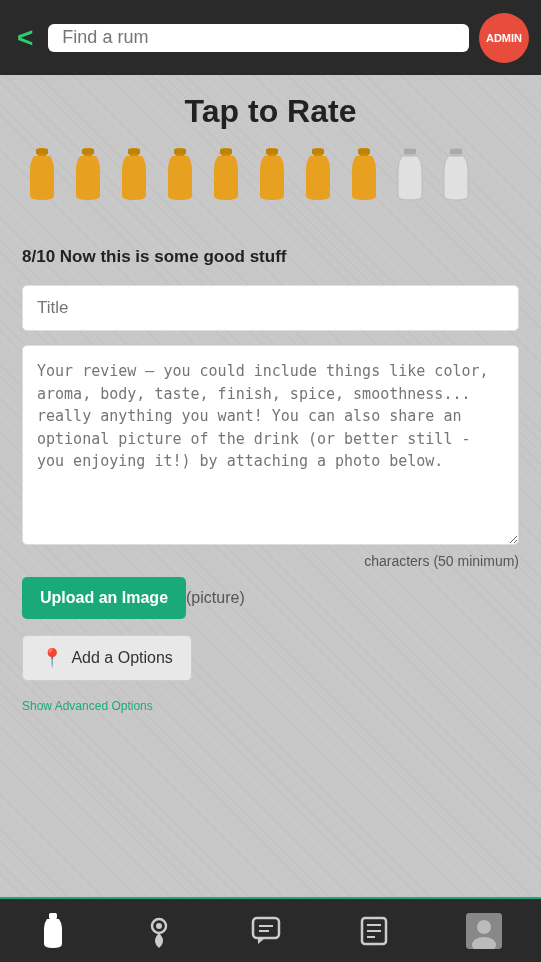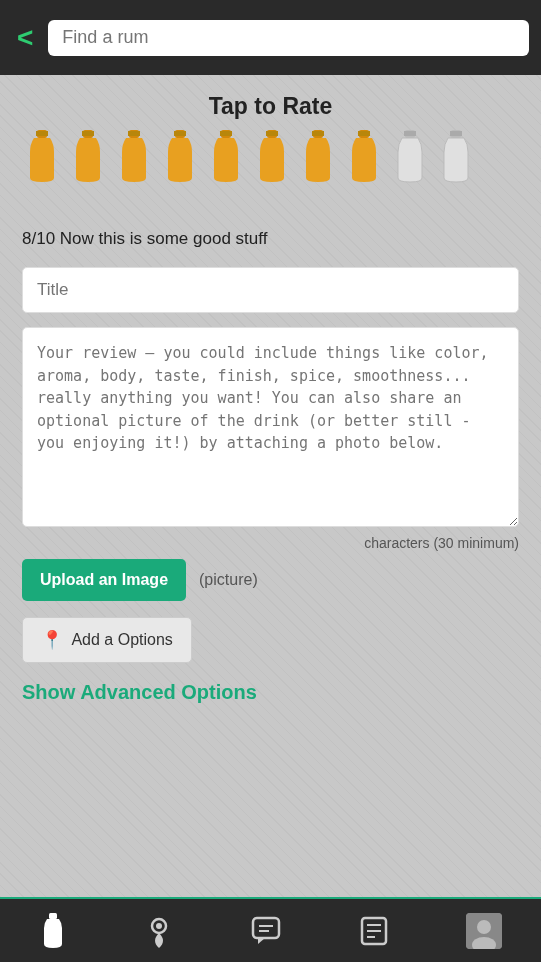--- a/index.html
+++ b/index.html
@@ -24,21 +24,21 @@
     .back-btn {
       color: #2ecc71;
       font-size: 28px;
       font-weight: bold;
       cursor: pointer;
       padding: 5px;
       line-height: 1;
     }
     .search-input {
       flex: 1;
-      height: 36px;
+      height: 28px;
       border-radius: 6px;
       border: none;
       padding: 0 14px;
       font-size: 18px;
       background: #fff;
       color: #999;
       outline: none;
     }
     .admin-btn {
       background: #e74c3c;
@@ -65,24 +65,24 @@
         transparent 8px
       );
       padding: 18px 22px;
       height: calc(962px - 75px - 65px);
       overflow-y: auto;
     }
 
     
     .tap-to-rate {
       text-align: center;
-      font-size: 23px;
+      font-size: 32px;
       font-weight: bold;
       color: #222;
-      margin-bottom: 10px;
+      margin-bottom: 18px;
     }
 
     
     .rating-row {
       display: flex;
       align-items: center;
       justify-content: flex-start;
       gap: 6px;
       margin-bottom: 8px;
     }
@@ -91,21 +91,21 @@
       height: 55px;
       position: relative;
       cursor: pointer;
     }
     .bottle svg {
       width: 100%;
       height: 100%;
     }
     .rating-text {
       font-size: 17px;
-      font-weight: normal;
+      font-weight: bold;
       color: #222;
       margin-bottom: 18px;
       margin-top: 44px;
     }
 
     
     .title-input {
       width: 100%;
       height: 46px;
       border: 1px solid #ddd;
@@ -138,21 +138,21 @@
       font-size: 14px;
       color: #555;
       margin-bottom: 8px;
       margin-top: 4px;
     }
 
     
     .upload-row {
       display: flex;
       align-items: center;
-      gap: 13px;
+      gap: 0;
       margin-bottom: 16px;
     }
     .upload-btn {
       background: #1aaa7a;
       color: #fff;
       border: none;
       border-radius: 5px;
       padding: 12px 18px;
       font-size: 16px;
       font-weight: bold;
@@ -177,25 +177,24 @@
       cursor: pointer;
       margin-bottom: 18px;
     }
     .location-icon {
       font-size: 18px;
     }
 
     
     .advanced-link {
       color: #1aaa7a;
-      font-size: 20px;
+      font-size: 12px;
       cursor: pointer;
       margin-bottom: 16px;
       display: block;
-      font-weight: bold;
     }
 
     
     .disclaimer-box {
       border-left: 4px solid #ccc;
       padding: 12px 14px;
       background: rgba(255,255,255,0.3);
       font-size: 14px;
       color: #444;
       font-style: italic;
@@ -253,20 +252,21 @@
       width: 100%;
       height: 100%;
     }
   </style>
 </head>
 <body>
 
 <div class="header">
   <div class="back-btn">&lt;</div>
   <input class="search-input" type="text" placeholder="Find a rum" style="">
+  <div class="admin-btn">ADMIN</div>
 </div>
 
 <div class="main">
 
   
   <div class="tap-to-rate">Tap to Rate</div>
 
   
   <div class="rating-row">
 
@@ -344,21 +344,21 @@
   </div>
 
   <div class="rating-text">8/10 Now this is some good stuff</div>
 
   
   <input class="title-input" type="text" placeholder="Title" style="">
 
   
   <textarea class="review-textarea" placeholder="Your review – you could include things like color, aroma, body, taste, finish, spice, smoothness... really anything you want! You can also share an optional picture of the drink (or better still - you enjoying it!) by attaching a photo below." style=""></textarea>
 
-  <div class="chars-info">characters (30 minimum)</div>
+  <div class="chars-info">characters (50 minimum)</div>
 
   
   <div class="upload-row">
     <button class="upload-btn">Upload an Image</button>
     <span class="optional-text">(picture)</span>
   </div>
 
   
   <div class="location-btn">
     <span class="location-icon">📍</span>

